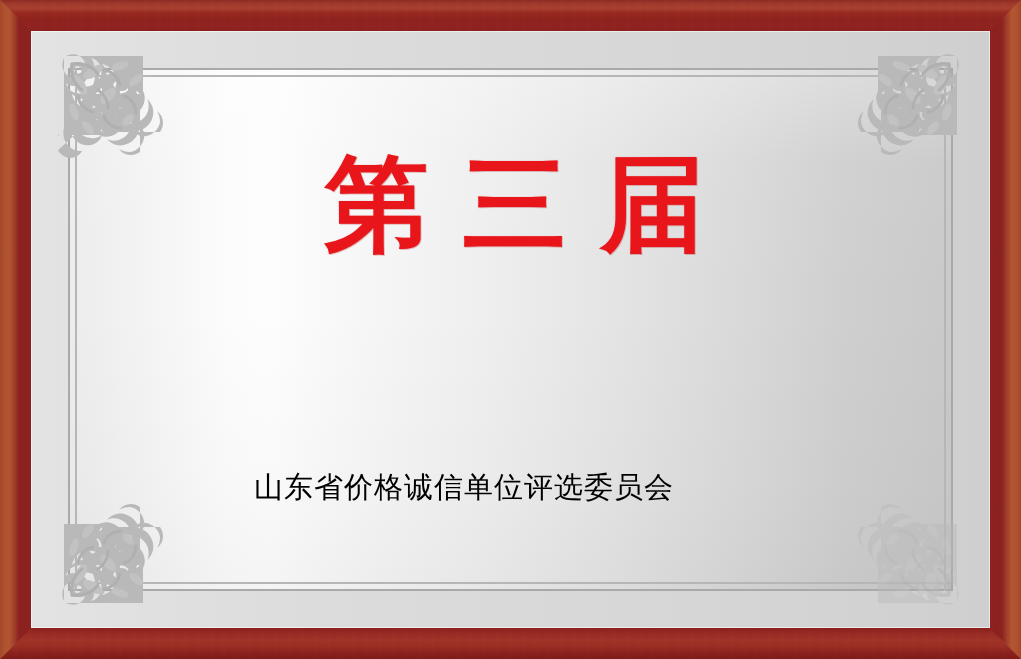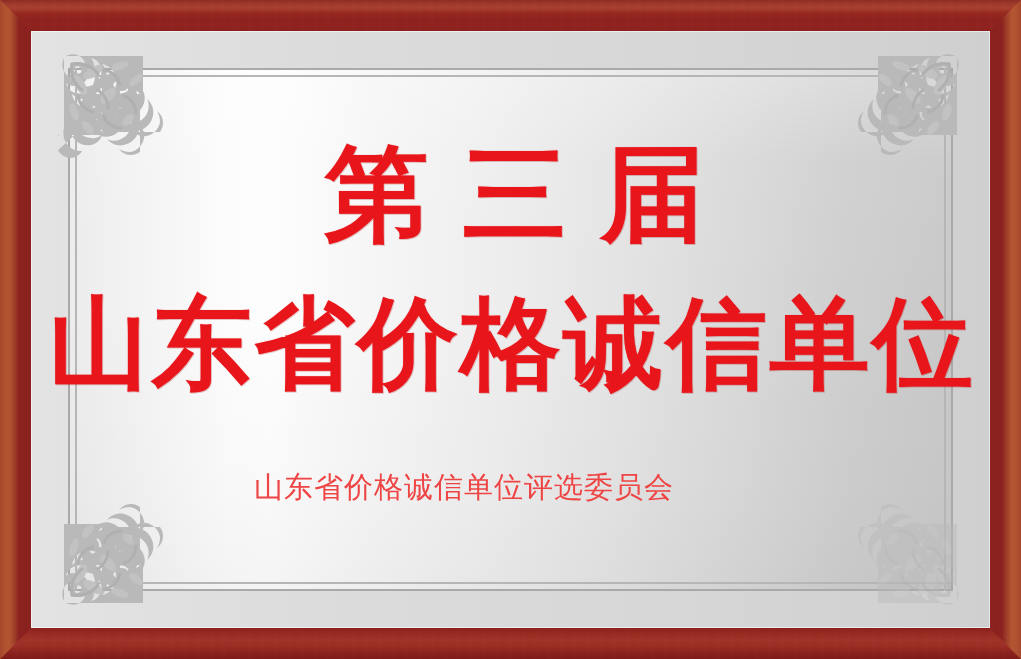--- a/index.html
+++ b/index.html
@@ -148,40 +148,40 @@
     text-align: center;
     color: #e8151b;
     font-family: "DejaVu Serif", "Liberation Serif", serif;
     font-weight: 700;
     white-space: nowrap;
     text-shadow:
        0 0 1px rgba(232,21,27,.55),
        1px 1px 0 rgba(150,0,5,.20);
   }
   .title-line-1 {
-    top: 138px;
+    top: 148px;
     font-size: 104px;
     line-height: 112px;
     letter-spacing: 34px;
     text-indent: 34px;
     margin-left: 8px;
   }
   .title-line-2 {
     top: 289px;
     font-size: 100px;
     line-height: 108px;
     letter-spacing: 3px;
     text-indent: 3px;
   }
   .signature {
     position: absolute;
     left: 0;
     right: 93px;
     text-align: center;
-    color: #ef4444;
+    color: #000000;
     font-family: "Liberation Sans", "DejaVu Sans", sans-serif;
     font-weight: 400;
     white-space: nowrap;
   }
   .sig-org {
     top: 470px;
     font-size: 29px;
     line-height: 34px;
     letter-spacing: 1px;
   }
@@ -337,17 +337,16 @@
         <path d="M20 46c1 8 7 14 15 16"></path>
         <path d="M40 40c6 4 10 11 10 18"></path>
         <path d="M66 46c7 2 12 9 12 17"></path>
         <path d="M46 66c2 7 9 12 17 12"></path>
       </g>
     </svg>
   </div>
 
   <div class="content">
     <div class="title-line title-line-1">第三届</div>
-    <div class="title-line title-line-2">山东省价格诚信单位</div>
     <div class="signature sig-org">山东省价格诚信单位评选委员会</div>
   </div>
 
 </div>
 
 </body></html>

